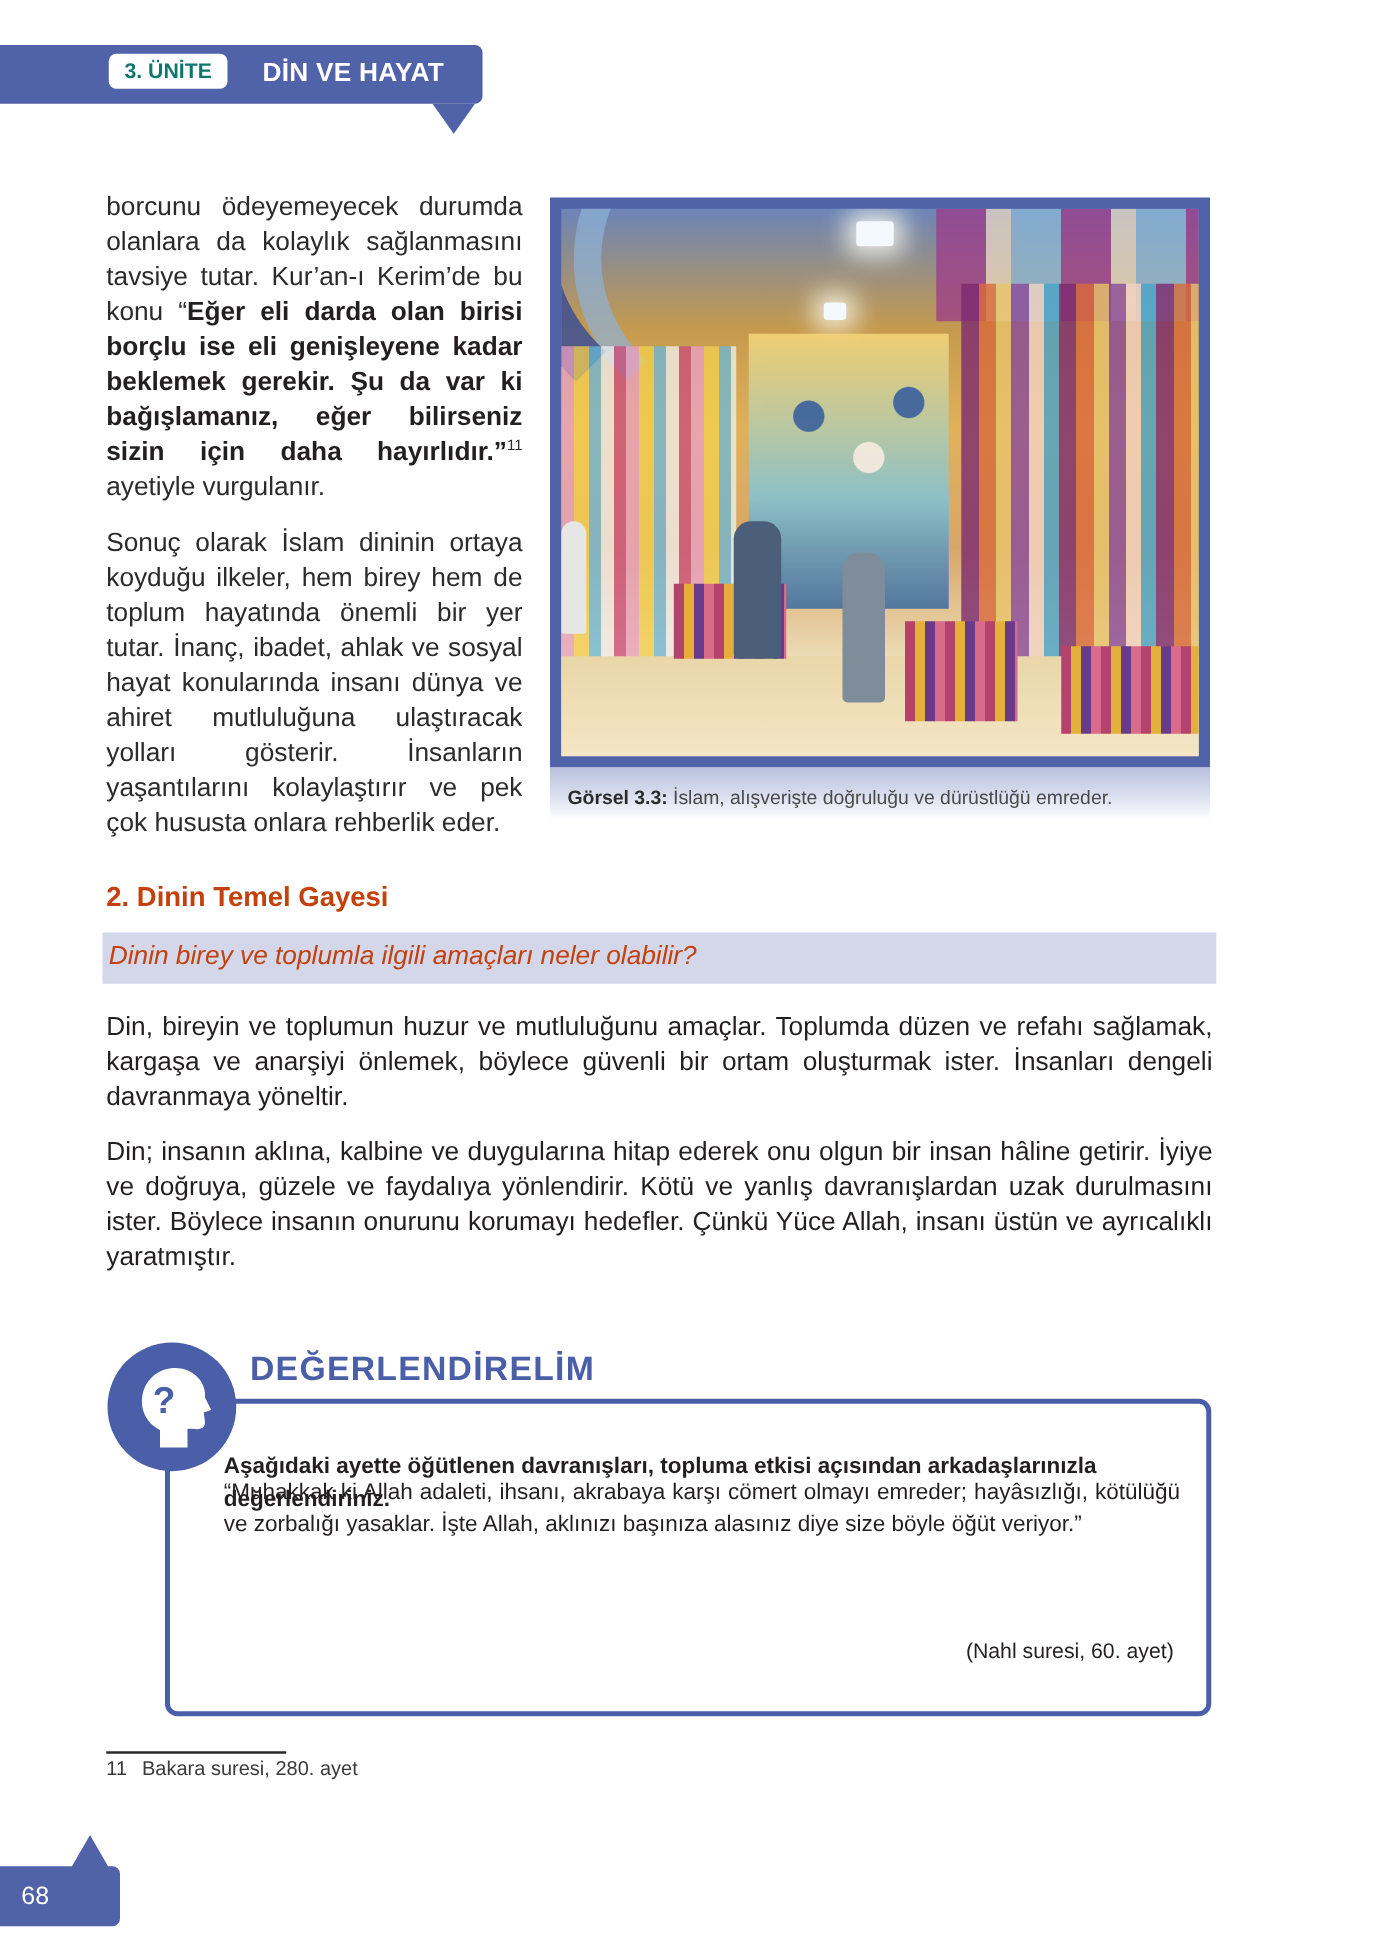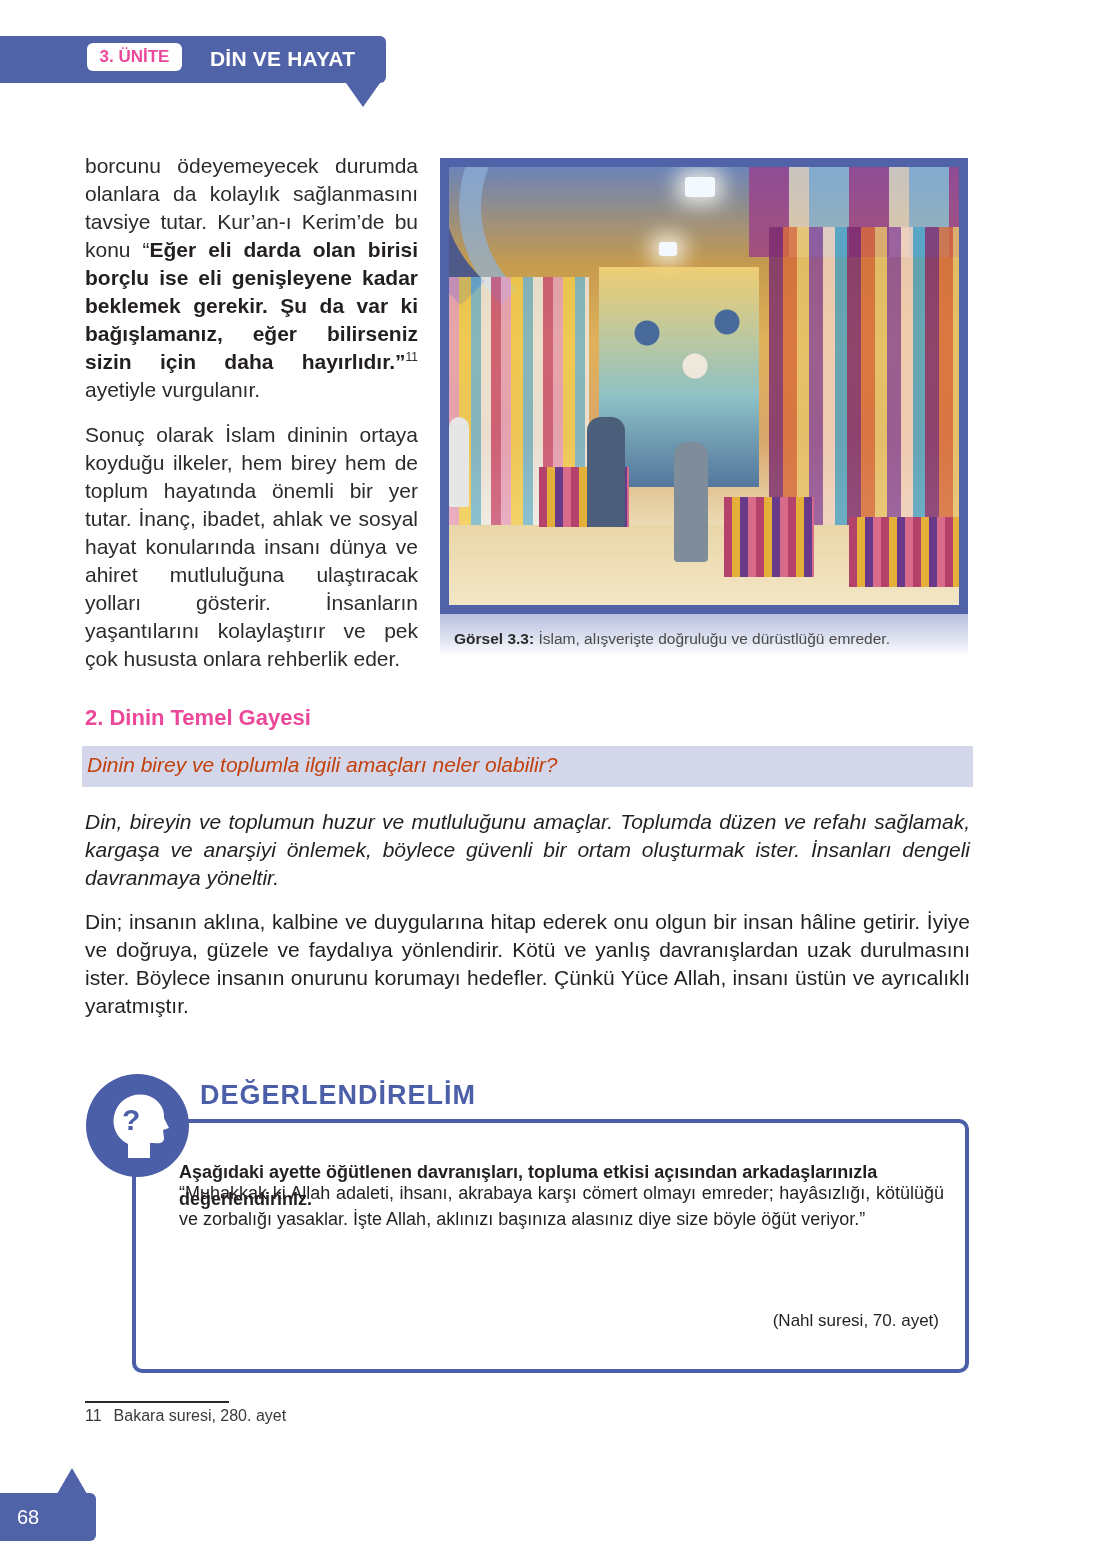--- a/index.html
+++ b/index.html
@@ -12,21 +12,21 @@
     background: #5062a8; border-radius: 0 6px 6px 0;
   }
   .header-tab::after {
     content: ""; position: absolute; left: 346px; top: 47px;
     border-left: 17px solid transparent; border-right: 17px solid transparent;
     border-top: 24px solid #5062a8;
   }
   .unit-badge {
     position: absolute; left: 87px; top: 7px; width: 95px; height: 28px;
     background: #ffffff; border-radius: 6px;
-    color: #ec4899; font-weight: bold; font-size: 17px;
+    color: #0f766e; font-weight: bold; font-size: 17px;
     display: flex; align-items: center; justify-content: center;
   }
   .unit-title {
     position: absolute; left: 210px; top: 11px; color: #ffffff;
     font-weight: bold; font-size: 21px; letter-spacing: 0.2px;
   }
 
   
   .left-col {
     position: absolute; left: 85px; top: 152px; width: 333px;
@@ -75,32 +75,32 @@
 
   .caption-box {
     position: absolute; left: 440px; top: 614px; width: 528px; height: 42px;
     background: linear-gradient(180deg, #b7c0de 0%, #dfe3f1 60%, #ffffff 100%);
     padding: 16px 14px; font-size: 15.5px; color: #4a4a4a;
   }
   .caption-box b { color: #2b2b2b; font-weight: bold; }
 
   
   .section-title {
-    position: absolute; left: 85px; top: 705px; font-size: 22px; font-weight: bold; color: #ec4899;
+    position: absolute; left: 85px; top: 705px; font-size: 22px; font-weight: bold; color: #c2410c;
   }
   .question-bar {
     position: absolute; left: 82px; top: 746px; width: 891px; height: 41px;
     background: #d4d6ea; padding: 7px 5px; font-size: 21px; font-style: italic; color: #c2410c;
   }
 
   .body-text {
     position: absolute; left: 85px; width: 885px; font-size: 21px; line-height: 28px;
     text-align: justify; color: #231f20;
   }
-  .body-text.p1 { top: 808px; font-style: italic; }
+  .body-text.p1 { top: 808px; }
   .body-text.p2 { top: 908px; }
 
   
   .eval-title {
     position: absolute; left: 200px; top: 1080px; font-size: 27px; font-weight: bold;
     color: #4b5ea8; letter-spacing: 1px;
   }
   .eval-box {
     position: absolute; left: 132px; top: 1119px; width: 837px; height: 254px;
     border: 4px solid #4b5ea8; border-radius: 10px; background: #ffffff;
@@ -184,21 +184,21 @@
 <div class="eval-title">DEĞERLENDİRELİM</div>
 <div class="eval-box"></div>
 <div class="eval-circle">
   <svg width="80" height="80" viewBox="0 0 80 80">
     <path d="M30 72 L30 58 C18 52 14 40 16 30 C19 14 34 6 48 9 C60 12 67 22 66 32 L71 42 L65 44 L66 52 C66 57 61 58 56 57 L52 57 L52 72 Z" fill="#ffffff"></path>
     <text x="24" y="44" font-family="Liberation Sans, sans-serif" font-size="30" font-weight="bold" fill="#4b5ea8">?</text>
   </svg>
 </div>
 <div class="eval-instruction">Aşağıdaki ayette öğütlenen davranışları, topluma etkisi açısından arkadaşlarınızla değerlendiriniz.</div>
 <div class="eval-quote">“Muhakkak ki Allah adaleti, ihsanı, akrabaya karşı cömert olmayı emreder; hayâsızlığı, kötülüğü ve zorbalığı yasaklar. İşte Allah, aklınızı başınıza alasınız diye size böyle öğüt veriyor.”</div>
-<div class="eval-source">(Nahl suresi, 70. ayet)</div>
+<div class="eval-source">(Nahl suresi, 60. ayet)</div>
 
 <div class="footnote-rule"></div>
 <div class="footnote">
   <span class="num">11</span><span>Bakara suresi, 280. ayet</span>
 </div>
 
 <div class="page-tab">
     <span>68</span>
   </div>
 

